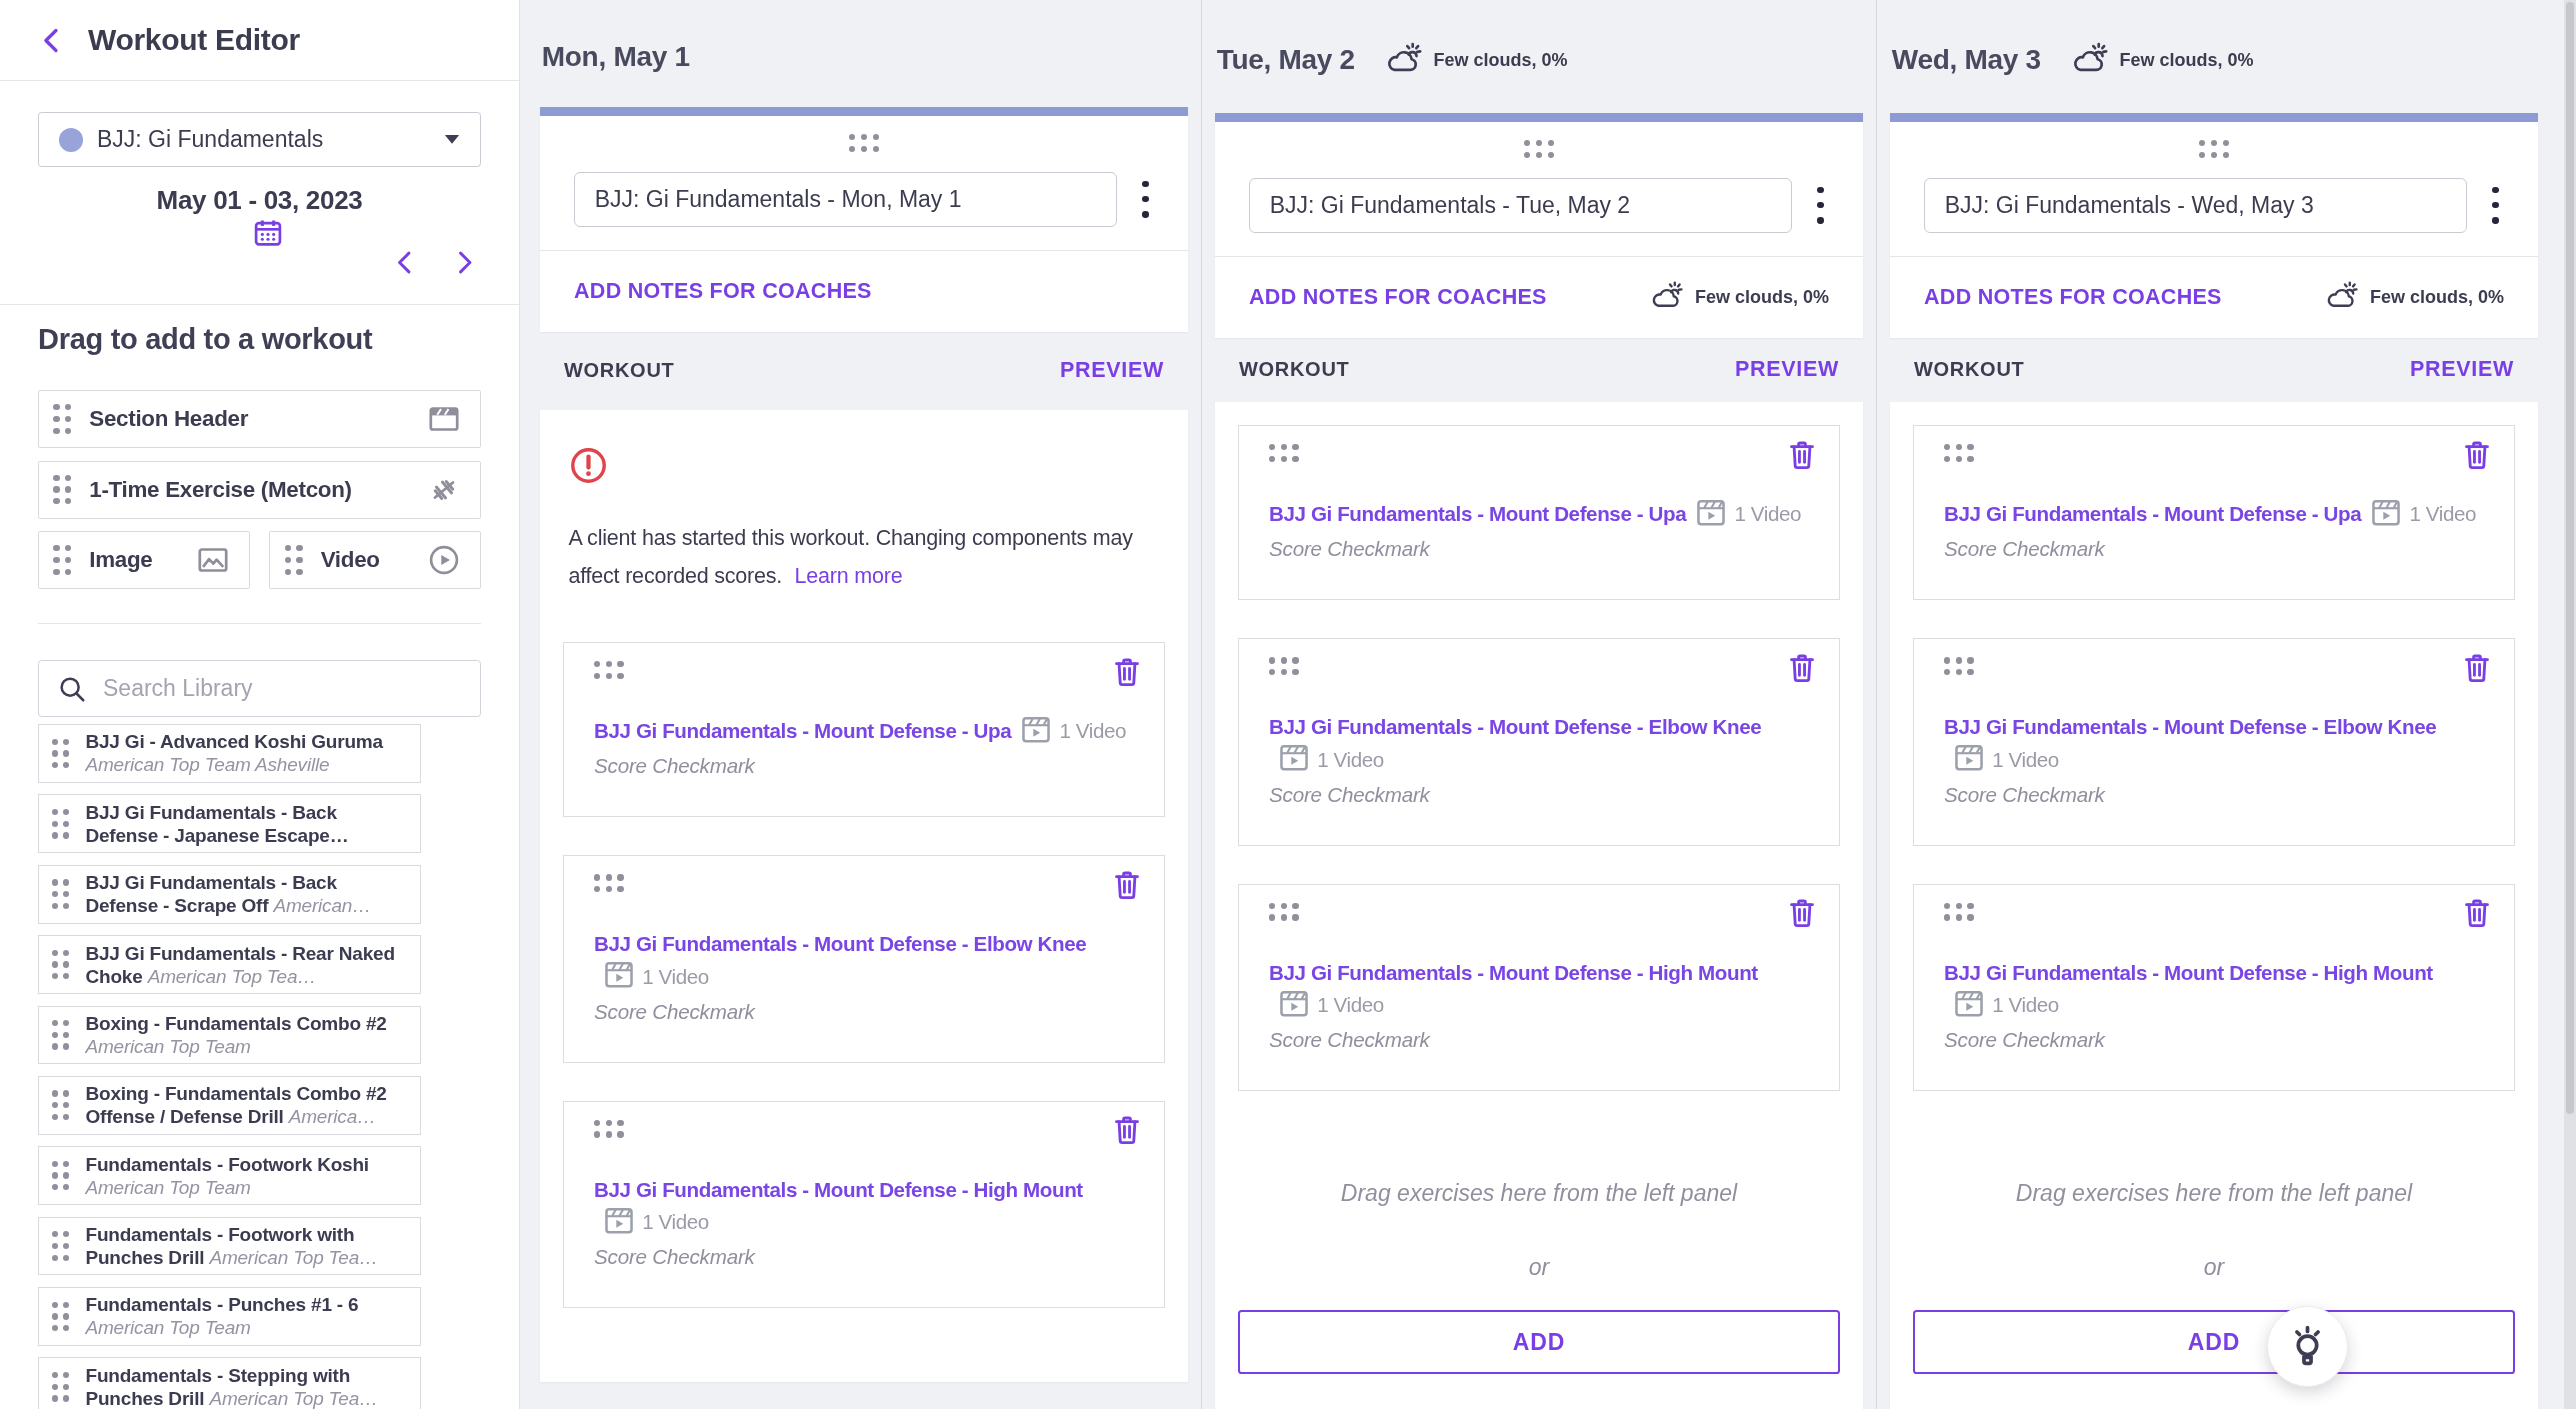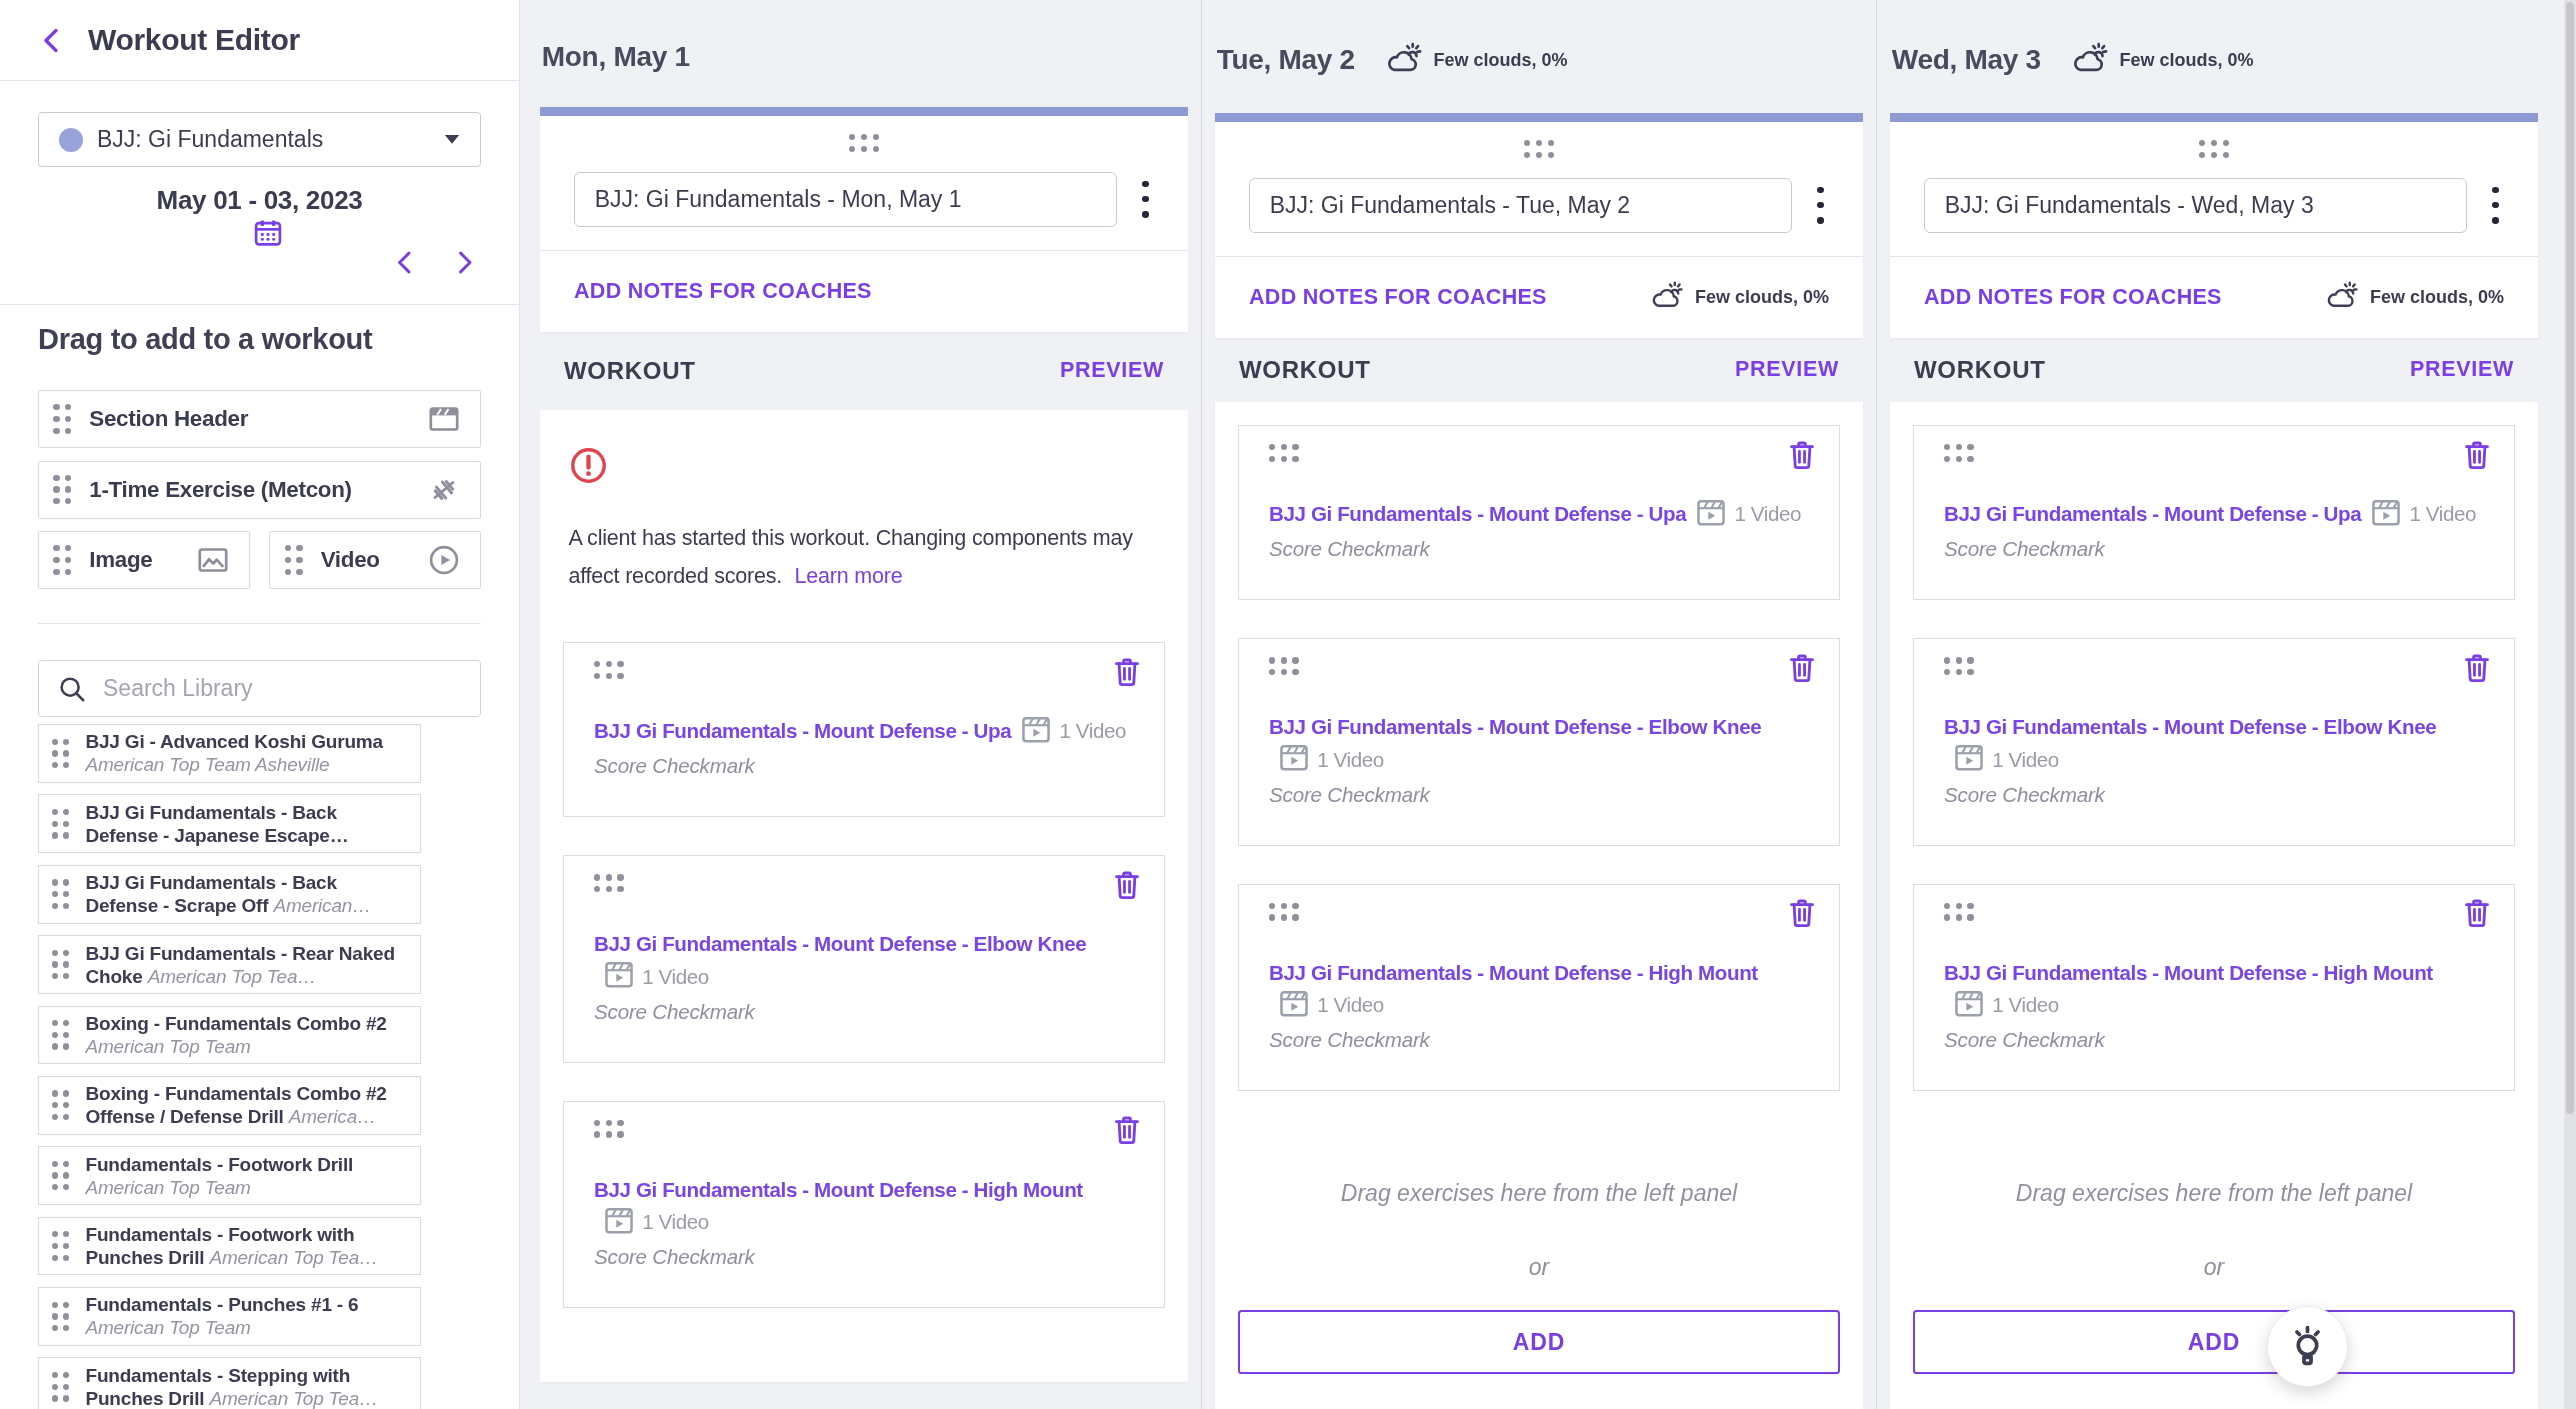--- a/index.html
+++ b/index.html
@@ -63,21 +63,21 @@
   .name-topbar { height:9px; background:#8d9ad3; }
   .handle-row { display:flex; justify-content:center; padding-top:18px; }
   .input-row { display:flex; align-items:center; padding:19.7px 34px 0; }
   .name-input { flex:1; height:55px; border:0.9px solid #c9cbd3; border-radius:6px; font-size:23px; color:#3c3c50; padding:0 19.7px; font-family:inherit; outline:none; background:#fff; }
   .kebab-btn { background:none; border:none; cursor:pointer; padding:7.2px 5.4px; margin-left:19.7px; display:grid; gap:9px; justify-items:center; }
   .kebab-btn i { width:6.3px; height:6.3px; border-radius:50%; background:#26263a; }
   .notes-row { margin-top:23px; border-top:0.9px solid #e4e5e9; height:82px; display:flex; align-items:center; justify-content:space-between; padding:0 34px; }
   .notes-link { font-size:21.5px; font-weight:700; color:#7a3fe4; letter-spacing:0.3px; text-decoration:none; cursor:pointer; }
 
   .workout-strip { height:78px; display:flex; align-items:center; justify-content:space-between; padding:0 24px; }
-  .strip-label { font-size:24px; font-weight:700; color:#3d3d52; letter-spacing:0.7px; }
+  .strip-label { font-size:20px; font-weight:700; color:#3d3d52; letter-spacing:0.7px; }
   .preview-link { font-size:21.5px; font-weight:700; color:#7a3fe4; letter-spacing:0.7px; text-decoration:none; cursor:pointer; }
 
   .content-card { background:#fff; padding:23px 23px 36px; box-shadow:0 0.9px 1.8px rgba(40,40,60,0.05); }
   .content-grow { flex:1; }
   .warn-block { padding:12.5px 5.4px 0; }
   .warn-icon { margin-bottom:30px; }
   .warn-text { font-size:21.5px; line-height:38px; color:#3c3c50; letter-spacing:-0.2px; max-width:572px; margin-bottom:47px; }
   .learn-link { color:#7a3fe4; text-decoration:none; cursor:pointer; margin-left:12.5px; }
 
   .ex-card { position:relative; border:0.9px solid #dcdde1; background:#fff; padding:14.3px 30px 38px; margin-bottom:38px; }
@@ -313,21 +313,21 @@
   </div>
           <div class="lib-item">
     <span class="dots dots-v">
               <span></span>
               <span></span>
               <span></span>
               <span></span>
               <span></span>
               <span></span>
             </span>
-    <span class="lib-text"><span class="lib-title">Fundamentals - Footwork Drill</span> <span class="lib-sub">American Top Team</span></span>
+    <span class="lib-text"><span class="lib-title">Fundamentals - Footwork Koshi</span> <span class="lib-sub">American Top Team</span></span>
   </div>
           <div class="lib-item">
     <span class="dots dots-v">
               <span></span>
               <span></span>
               <span></span>
               <span></span>
               <span></span>
               <span></span>
             </span>

